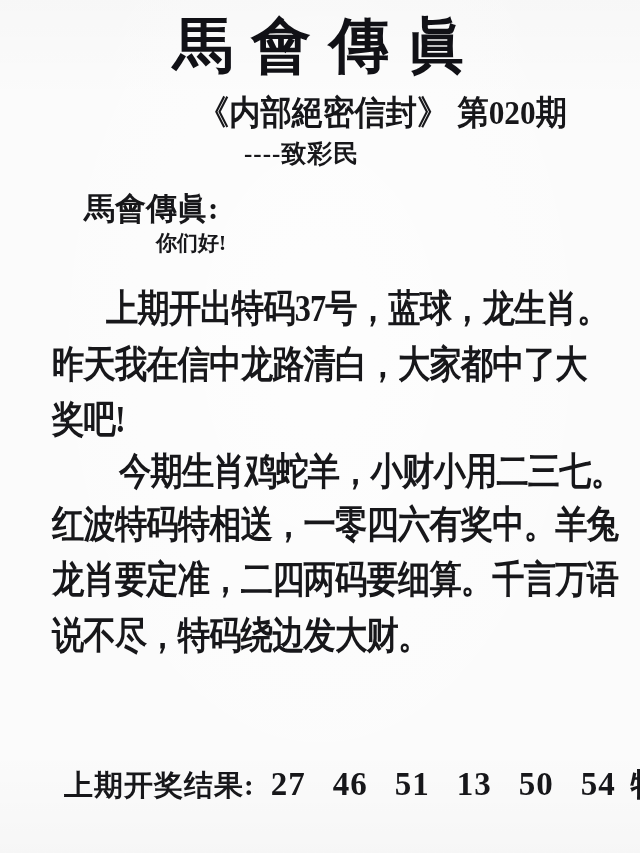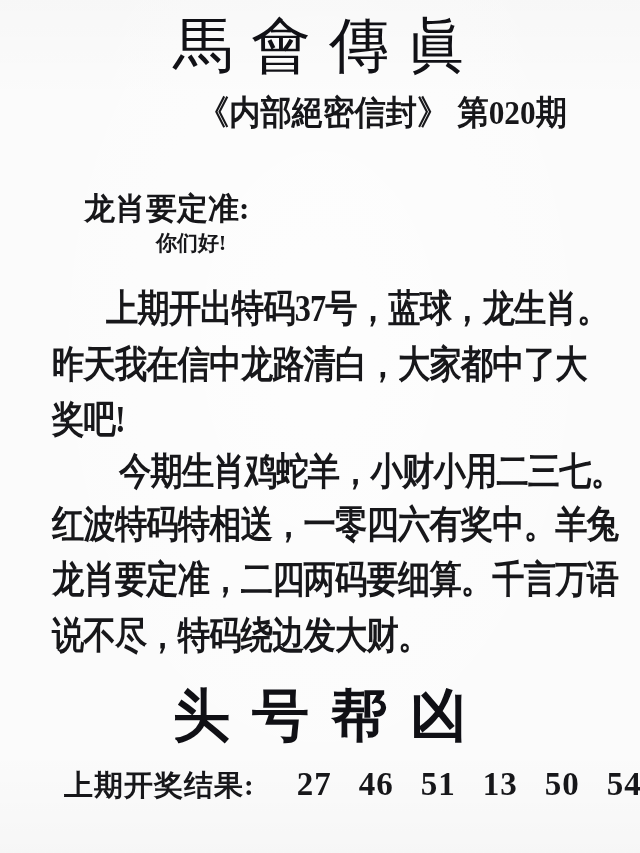--- a/index.html
+++ b/index.html
@@ -25,21 +25,21 @@
       radial-gradient(ellipse at 50% 40%, rgba(255,255,255,.6) 0%, rgba(0,0,0,0) 70%),
       linear-gradient(180deg, rgba(0,0,0,.015), rgba(0,0,0,0) 12%, rgba(0,0,0,0) 88%, rgba(0,0,0,.02));
   }
   .abs{position:absolute;white-space:nowrap;}
 
   
   .doc-title{
     top:6px;left:0;width:640px;
     text-align:center;
     font-size:60px;
-    font-weight:400;
+    font-weight:700;
     letter-spacing:18px;
     text-indent:18px;
     color:#111116;
   }
   .doc-subtitle{
     top:90px;left:198px;
     font-size:34px;
     font-weight:700;
     transform:scaleX(.92);
     transform-origin:left top;
@@ -82,21 +82,21 @@
   }
   .results{
     top:763px;left:64px;
     display:flex;
     align-items:baseline;
   }
   .results-label{
     font-size:29px;
     font-weight:700;
     letter-spacing:1px;
-    margin-right:30px;
+    margin-right:4px;
   }
   .result-num{
     font-size:33px;
     font-weight:600;
     margin-right:15px;
     letter-spacing:1px;
     margin-left:12px;
   }
   .result-special{
     font-size:32px;
@@ -108,33 +108,33 @@
 <body>
 
 <div class="page">
 
   <div class="abs doc-title">馬會傳眞</div>
 
   <div class="abs doc-subtitle">
     <span>《内部絕密信封》</span><span class="issue">第020期</span>
   </div>
 
+  <div class="abs dedication">----致彩民</div>
 
-  <div class="abs salutation">龙肖要定准:</div>
+  <div class="abs salutation">馬會傳眞:</div>
   <div class="abs greeting">你们好!</div>
 
   <div class="abs bodyline l0">上期开出特码37号，蓝球，龙生肖。</div>
   <div class="abs bodyline l1">昨天我在信中龙路清白，大家都中了大</div>
   <div class="abs bodyline l2">奖吧!</div>
   <div class="abs bodyline l3">今期生肖鸡蛇羊，小财小用二三七。</div>
   <div class="abs bodyline l4">红波特码特相送，一零四六有奖中。羊兔</div>
   <div class="abs bodyline l5">龙肖要定准，二四两码要细算。千言万语</div>
   <div class="abs bodyline l6">说不尽，特码绕边发大财。</div>
 
-  <div class="abs footer-heading">头号帮凶</div>
 
   <div class="abs results">
     <span class="results-label">上期开奖结果:</span>
     <span class="result-num">27</span>
     <span class="result-num">46</span>
     <span class="result-num">51</span>
     <span class="result-num">13</span>
     <span class="result-num">50</span>
     <span class="result-num">54</span>
     <span class="result-special">特37</span>

